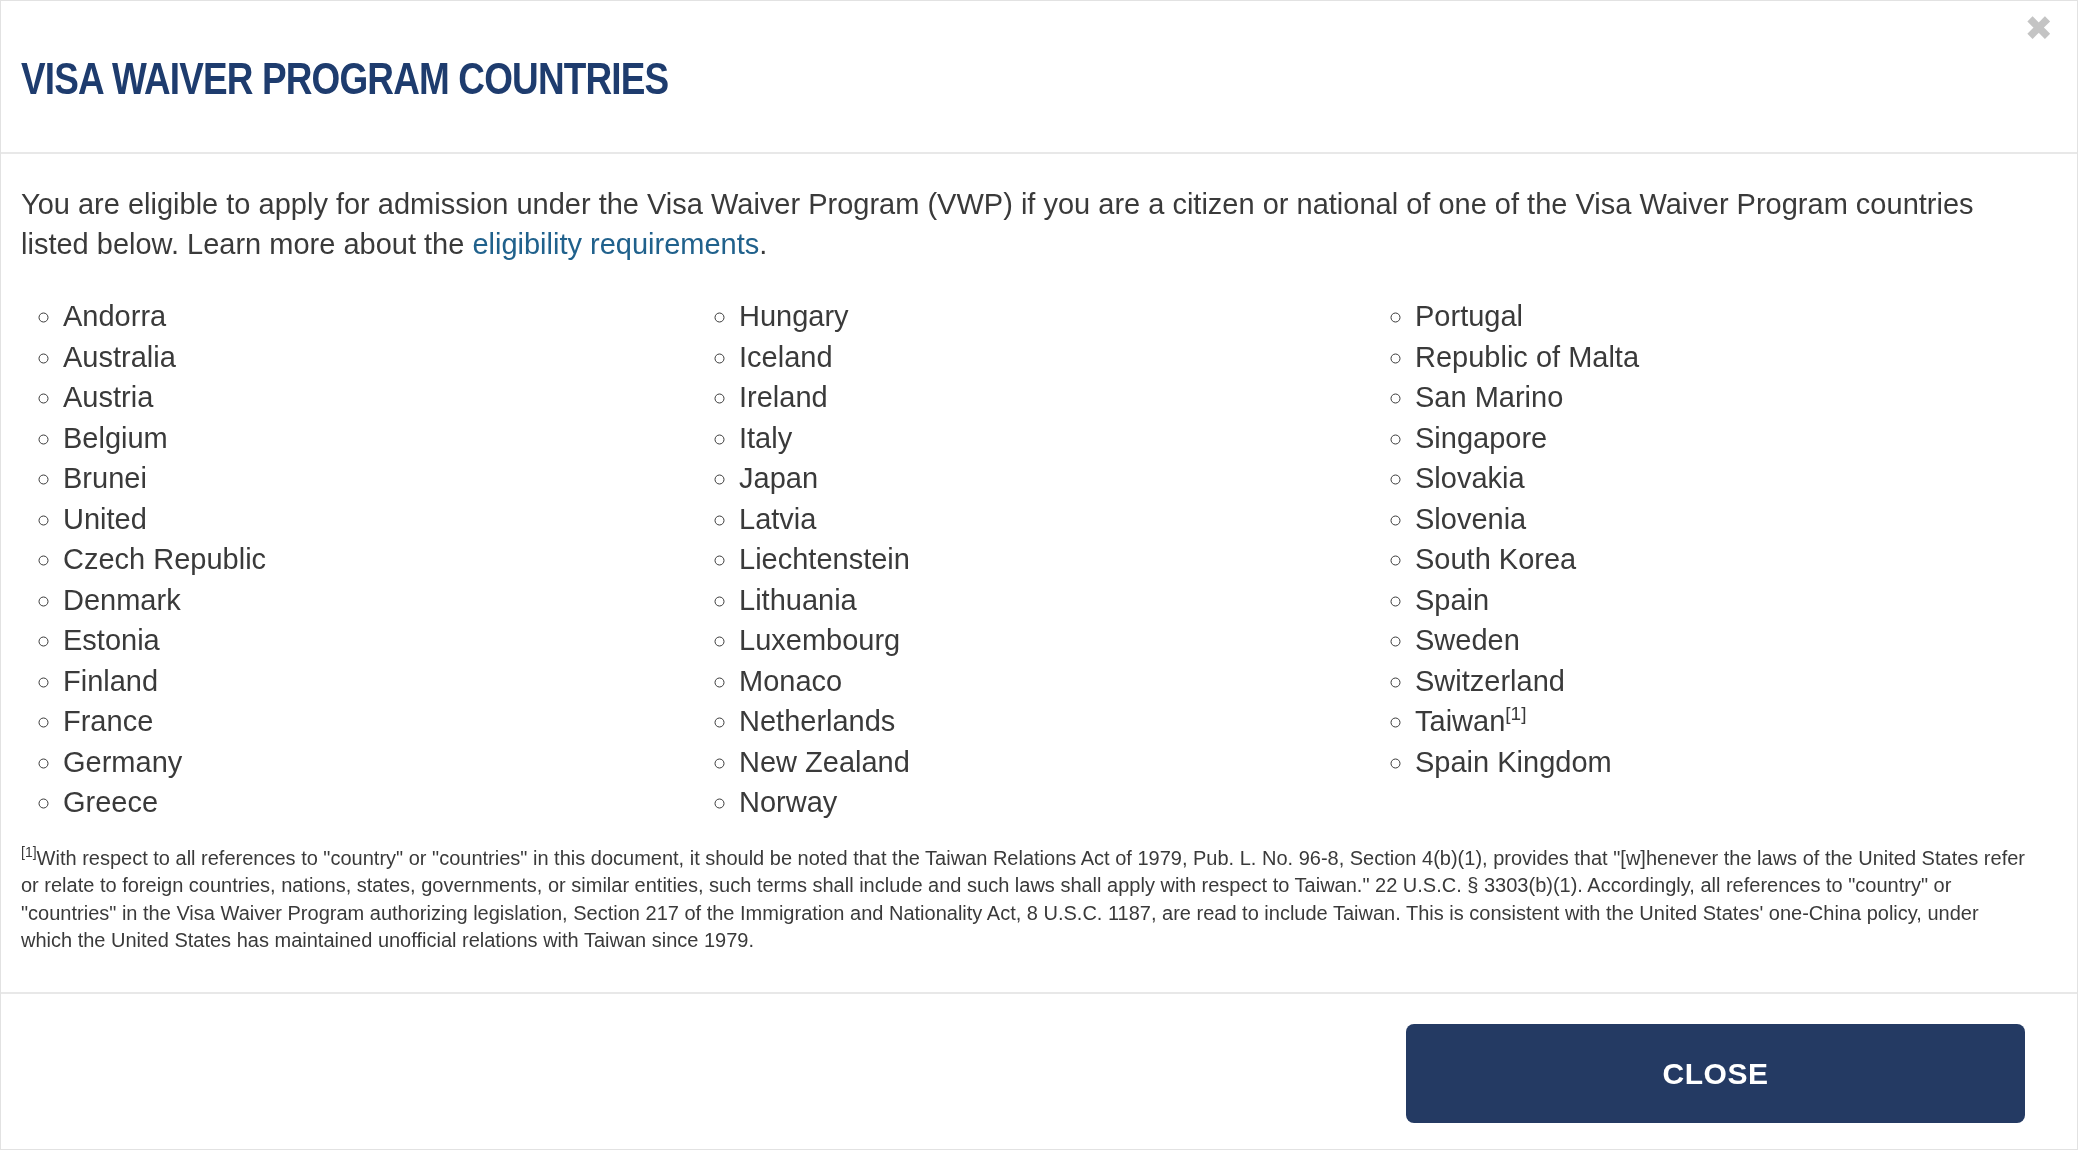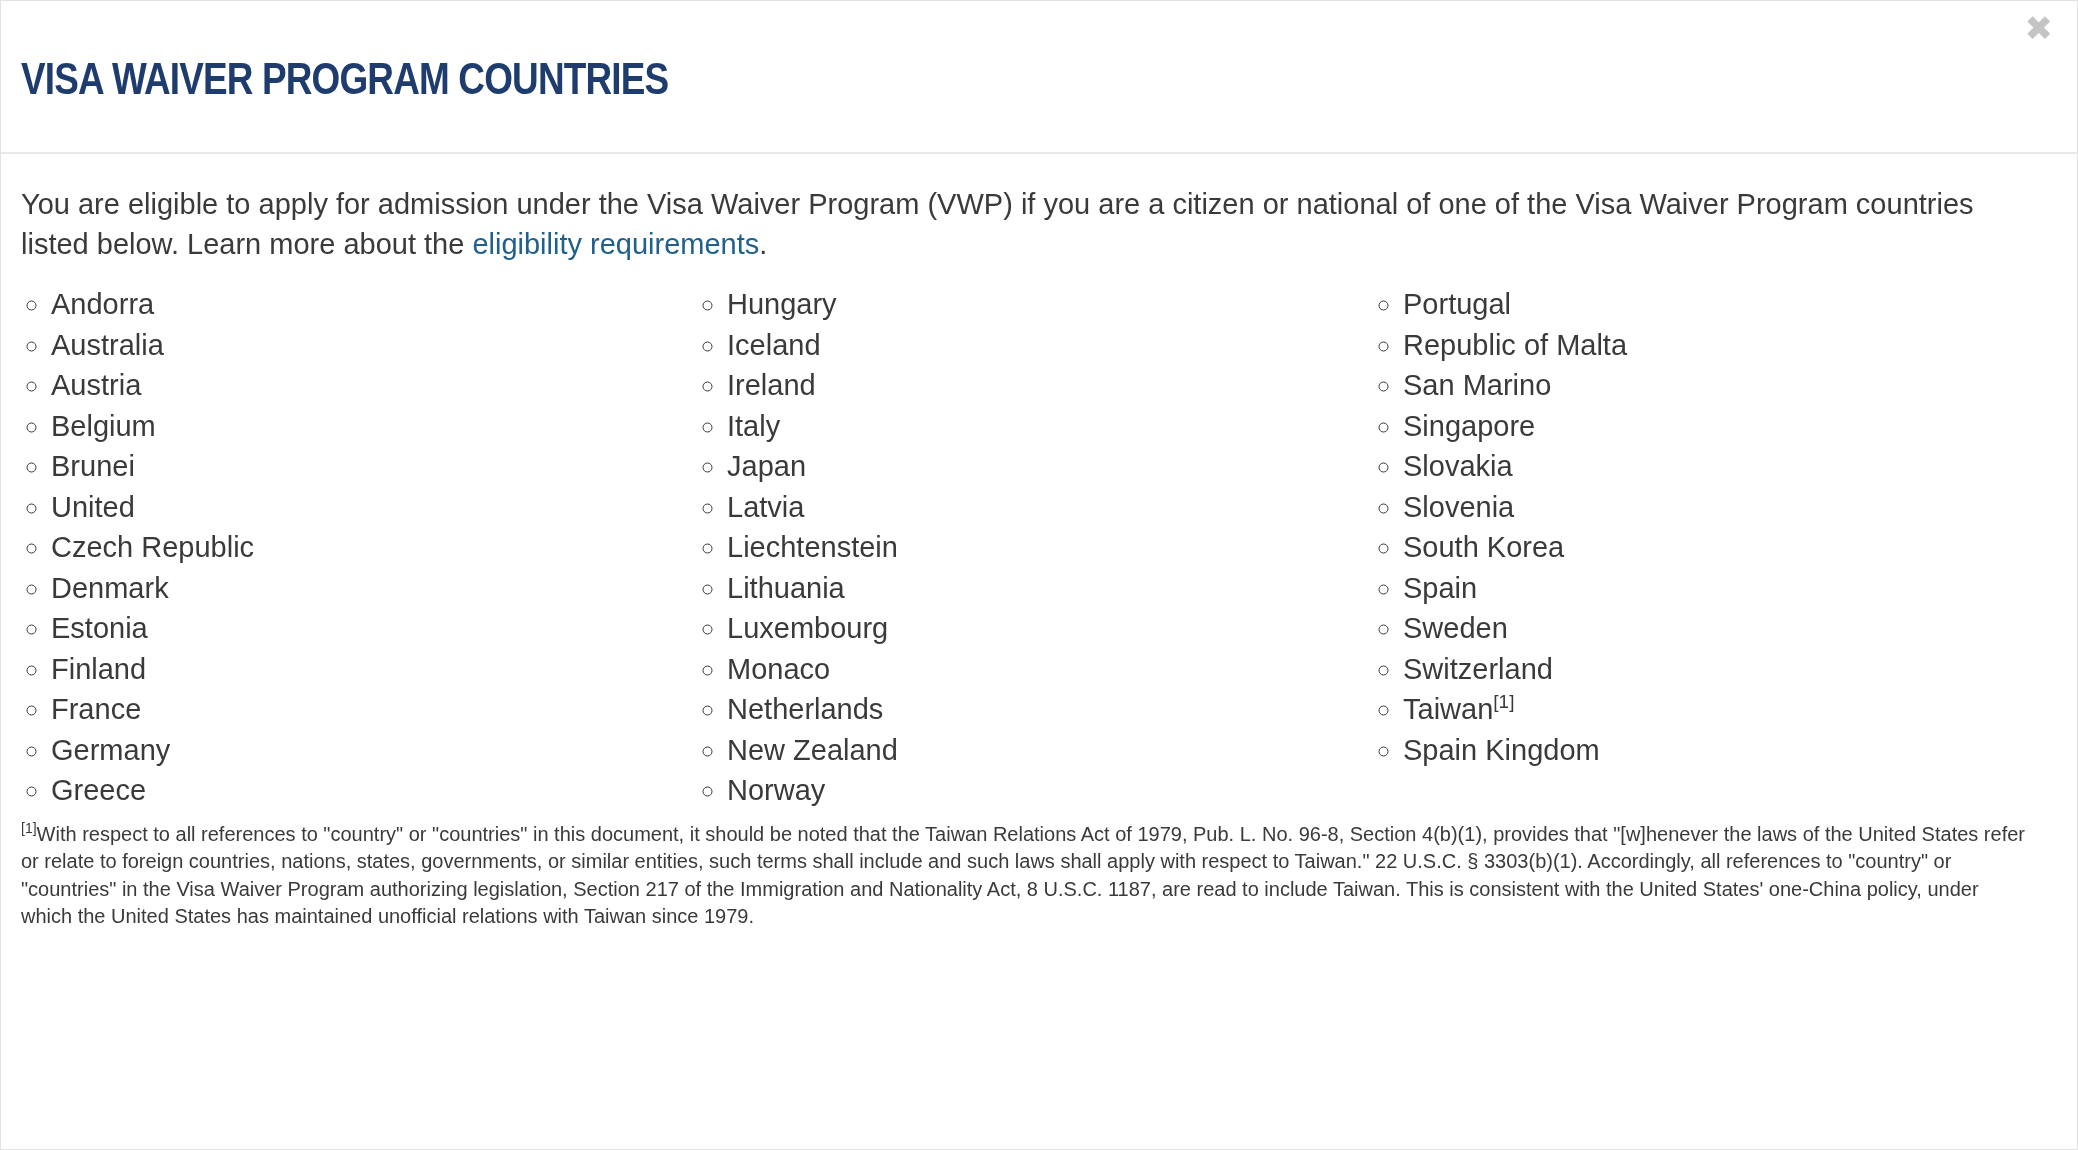--- a/index.html
+++ b/index.html
@@ -60,21 +60,21 @@
     color: #20618c;
     text-decoration: none;
     cursor: pointer;
   }
   .columns {
     display: flex;
     margin-top: 20px;
   }
   .col { flex: 1 1 0; }
   .col ul {
-    margin: 0;
+    margin: 12px;
     padding: 0 0 0 30px;
     list-style: circle;
   }
   .col li {
     font-size: 29px;
     line-height: 40.5px;
     color: #3a3a3a;
   }
   .col li sup {
     font-size: 19px;
@@ -178,14 +178,17 @@
           </ul>
       </div>
     </div>
 
     <p class="footnote">
       <sup>[1]</sup><span>With respect to all references to "country" or "countries" in this document, it should be noted that the Taiwan Relations Act of 1979, Pub. L. No. 96-8, Section 4(b)(1), provides that "[w]henever the laws of the United States refer or relate to foreign countries, nations, states, governments, or similar entities, such terms shall include and such laws shall apply with respect to Taiwan." 22 U.S.C. § 3303(b)(1). Accordingly, all references to "country" or "countries" in the Visa Waiver Program authorizing legislation, Section 217 of the Immigration and Nationality Act, 8 U.S.C. 1187, are read to include Taiwan. This is consistent with the United States' one-China policy, under which the United States has maintained unofficial relations with Taiwan since 1979.</span>
     </p>
 
   </div>
 
+  <div class="modal-footer">
+    <button class="close-button">CLOSE</button>
+  </div>
 
 </div>
 
 </body></html>

